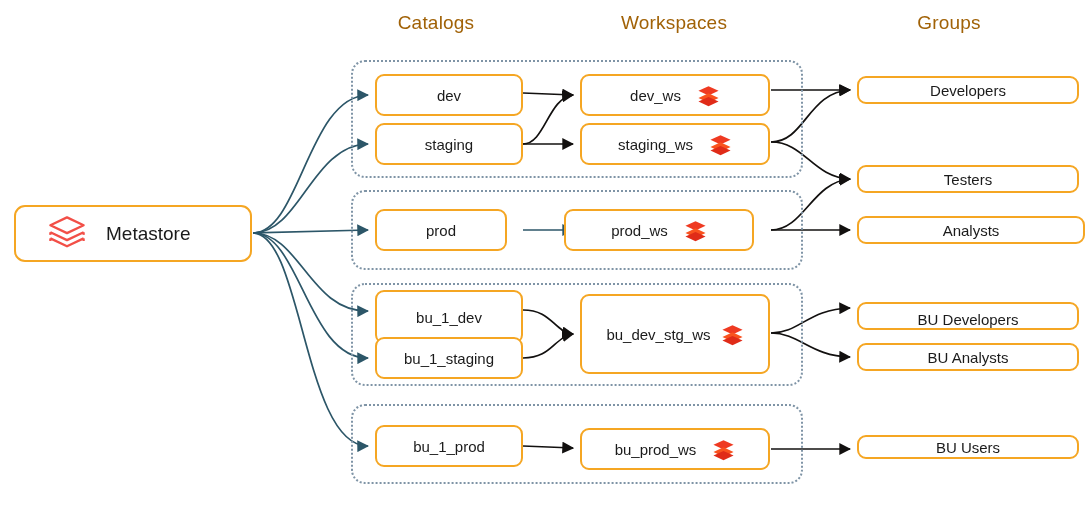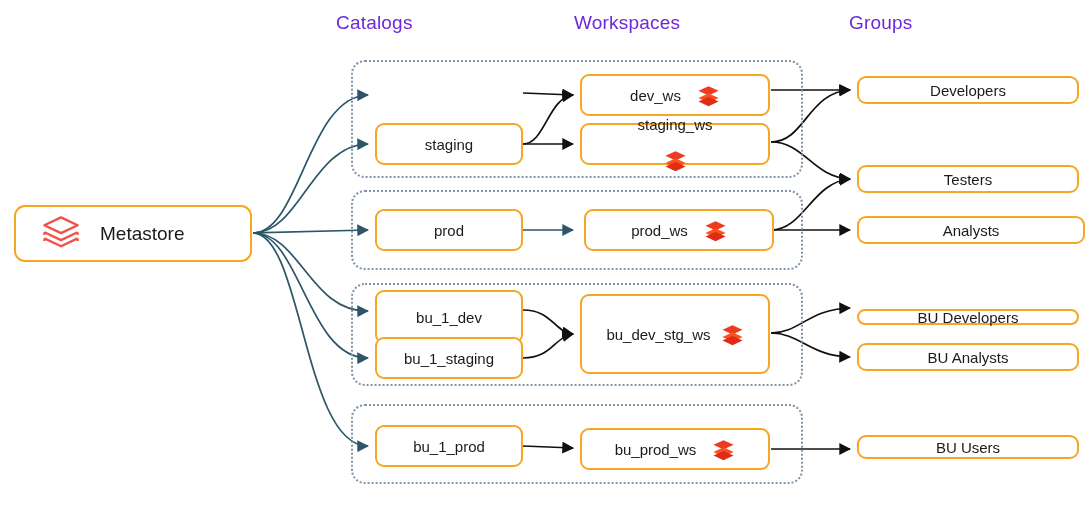--- a/index.html
+++ b/index.html
@@ -23,21 +23,22 @@
     left: 0;
     top: 0;
     width: 1091px;
     height: 511px;
     pointer-events: none;
   }
   .col-header {
     position: absolute;
     font-size: 19px;
     font-weight: 400;
-    color: #6d28d9;
+    color: #a16207;
+    text-align: center;
     letter-spacing: 0.2px;
     white-space: nowrap;
   }
   .group-zone {
     position: absolute;
     border: 2px dotted #7f94a6;
     border-radius: 14px;
     box-sizing: border-box;
   }
   .node {
@@ -62,21 +63,21 @@
   }
   .metastore {
     position: absolute;
     box-sizing: border-box;
     border: 2.4px solid #f5a623;
     border-radius: 11px;
     background: #ffffff;
     display: flex;
     align-items: center;
     gap: 18px;
-    padding-left: 24px;
+    padding-left: 30px;
     font-size: 19px;
     color: #1b1b1b;
   }
   .ms-icon {
     flex: 0 0 auto;
     width: 42px;
     height: 42px;
     display: block;
   }
   .ws-icon {
@@ -149,24 +150,27 @@
         <path d="M5 29 L24 38 L43 29"></path>
         <path d="M5 22 L5 25"></path>
         <path d="M43 22 L43 25"></path>
         <path d="M5 29 L5 32"></path>
         <path d="M43 29 L43 32"></path>
       </g>
     </svg>
     <span class="node-label">Metastore</span>
   </div>
 
+  <div class="node" style="left:375px; top:74px; width:148px; height:42px;">
+    <span class="node-label">dev</span>
+  </div>
   <div class="node" style="left:375px; top:123px; width:148px; height:42px;">
     <span class="node-label">staging</span>
   </div>
-  <div class="node" style="left:375px; top:209px; width:148px; height:42px;">
+  <div class="node" style="left:375px; top:209px; width:132px; height:42px;">
     <span class="node-label">prod</span>
   </div>
   <div class="node" style="left:375px; top:290px; width:148px; height:54px;">
     <span class="node-label">bu_1_dev</span>
   </div>
   <div class="node" style="left:375px; top:337px; width:148px; height:42px;">
     <span class="node-label">bu_1_staging</span>
   </div>
   <div class="node" style="left:375px; top:425px; width:148px; height:42px;">
     <span class="node-label">bu_1_prod</span>
@@ -175,31 +179,31 @@
   <div class="node with-icon" style="left:580px; top:74px; width:190px; height:42px;">
     <span class="node-label">dev_ws</span>
     <svg class="ws-icon" viewBox="0 0 32 32">
       <g fill="#ef3a22">
         <path d="M16 3 L30 9.5 L16 16 L2 9.5 Z"></path>
         <path d="M16 13 L30 19.5 L16 26 L2 19.5 Z" fill="#f9521e"></path>
         <path d="M16 18 L30 24.5 L16 31 L2 24.5 Z" fill="#e02b18"></path>
       </g>
     </svg>
   </div>
-  <div class="node with-icon" style="left:580px; top:123px; width:190px; height:42px;flex-direction:column;">
+  <div class="node with-icon" style="left:580px; top:123px; width:190px; height:42px;">
     <span class="node-label">staging_ws</span>
     <svg class="ws-icon" viewBox="0 0 32 32">
       <g fill="#ef3a22">
         <path d="M16 3 L30 9.5 L16 16 L2 9.5 Z"></path>
         <path d="M16 13 L30 19.5 L16 26 L2 19.5 Z" fill="#f9521e"></path>
         <path d="M16 18 L30 24.5 L16 31 L2 24.5 Z" fill="#e02b18"></path>
       </g>
     </svg>
   </div>
-  <div class="node with-icon" style="left:584px; top:209px; width:190px; height:42px;">
+  <div class="node with-icon" style="left:564px; top:209px; width:190px; height:42px;">
     <span class="node-label">prod_ws</span>
     <svg class="ws-icon" viewBox="0 0 32 32">
       <g fill="#ef3a22">
         <path d="M16 3 L30 9.5 L16 16 L2 9.5 Z"></path>
         <path d="M16 13 L30 19.5 L16 26 L2 19.5 Z" fill="#f9521e"></path>
         <path d="M16 18 L30 24.5 L16 31 L2 24.5 Z" fill="#e02b18"></path>
       </g>
     </svg>
   </div>
   <div class="node with-icon" style="left:580px; top:294px; width:190px; height:80px; gap:10px;">
@@ -225,21 +229,21 @@
 
   <div class="node" style="left:857px; top:76px; width:222px; height:28px;text-align:center;">
     <span class="node-label">Developers</span>
   </div>
   <div class="node" style="left:857px; top:165px; width:222px; height:28px;">
     <span class="node-label">Testers</span>
   </div>
   <div class="node" style="left:857px; top:216px; width:228px; height:28px;">
     <span class="node-label">Analysts</span>
   </div>
-  <div class="node" style="left:857px; top:309px; width:222px; height:16px;">
+  <div class="node" style="left:857px; top:302px; width:222px; height:28px;align-items:flex-end;">
     <span class="node-label">BU Developers</span>
   </div>
   <div class="node" style="left:857px; top:343px; width:222px; height:28px;">
     <span class="node-label">BU Analysts</span>
   </div>
   <div class="node" style="left:857px; top:435px; width:222px; height:24px;">
     <span class="node-label">BU Users</span>
   </div>
 
 </div>

